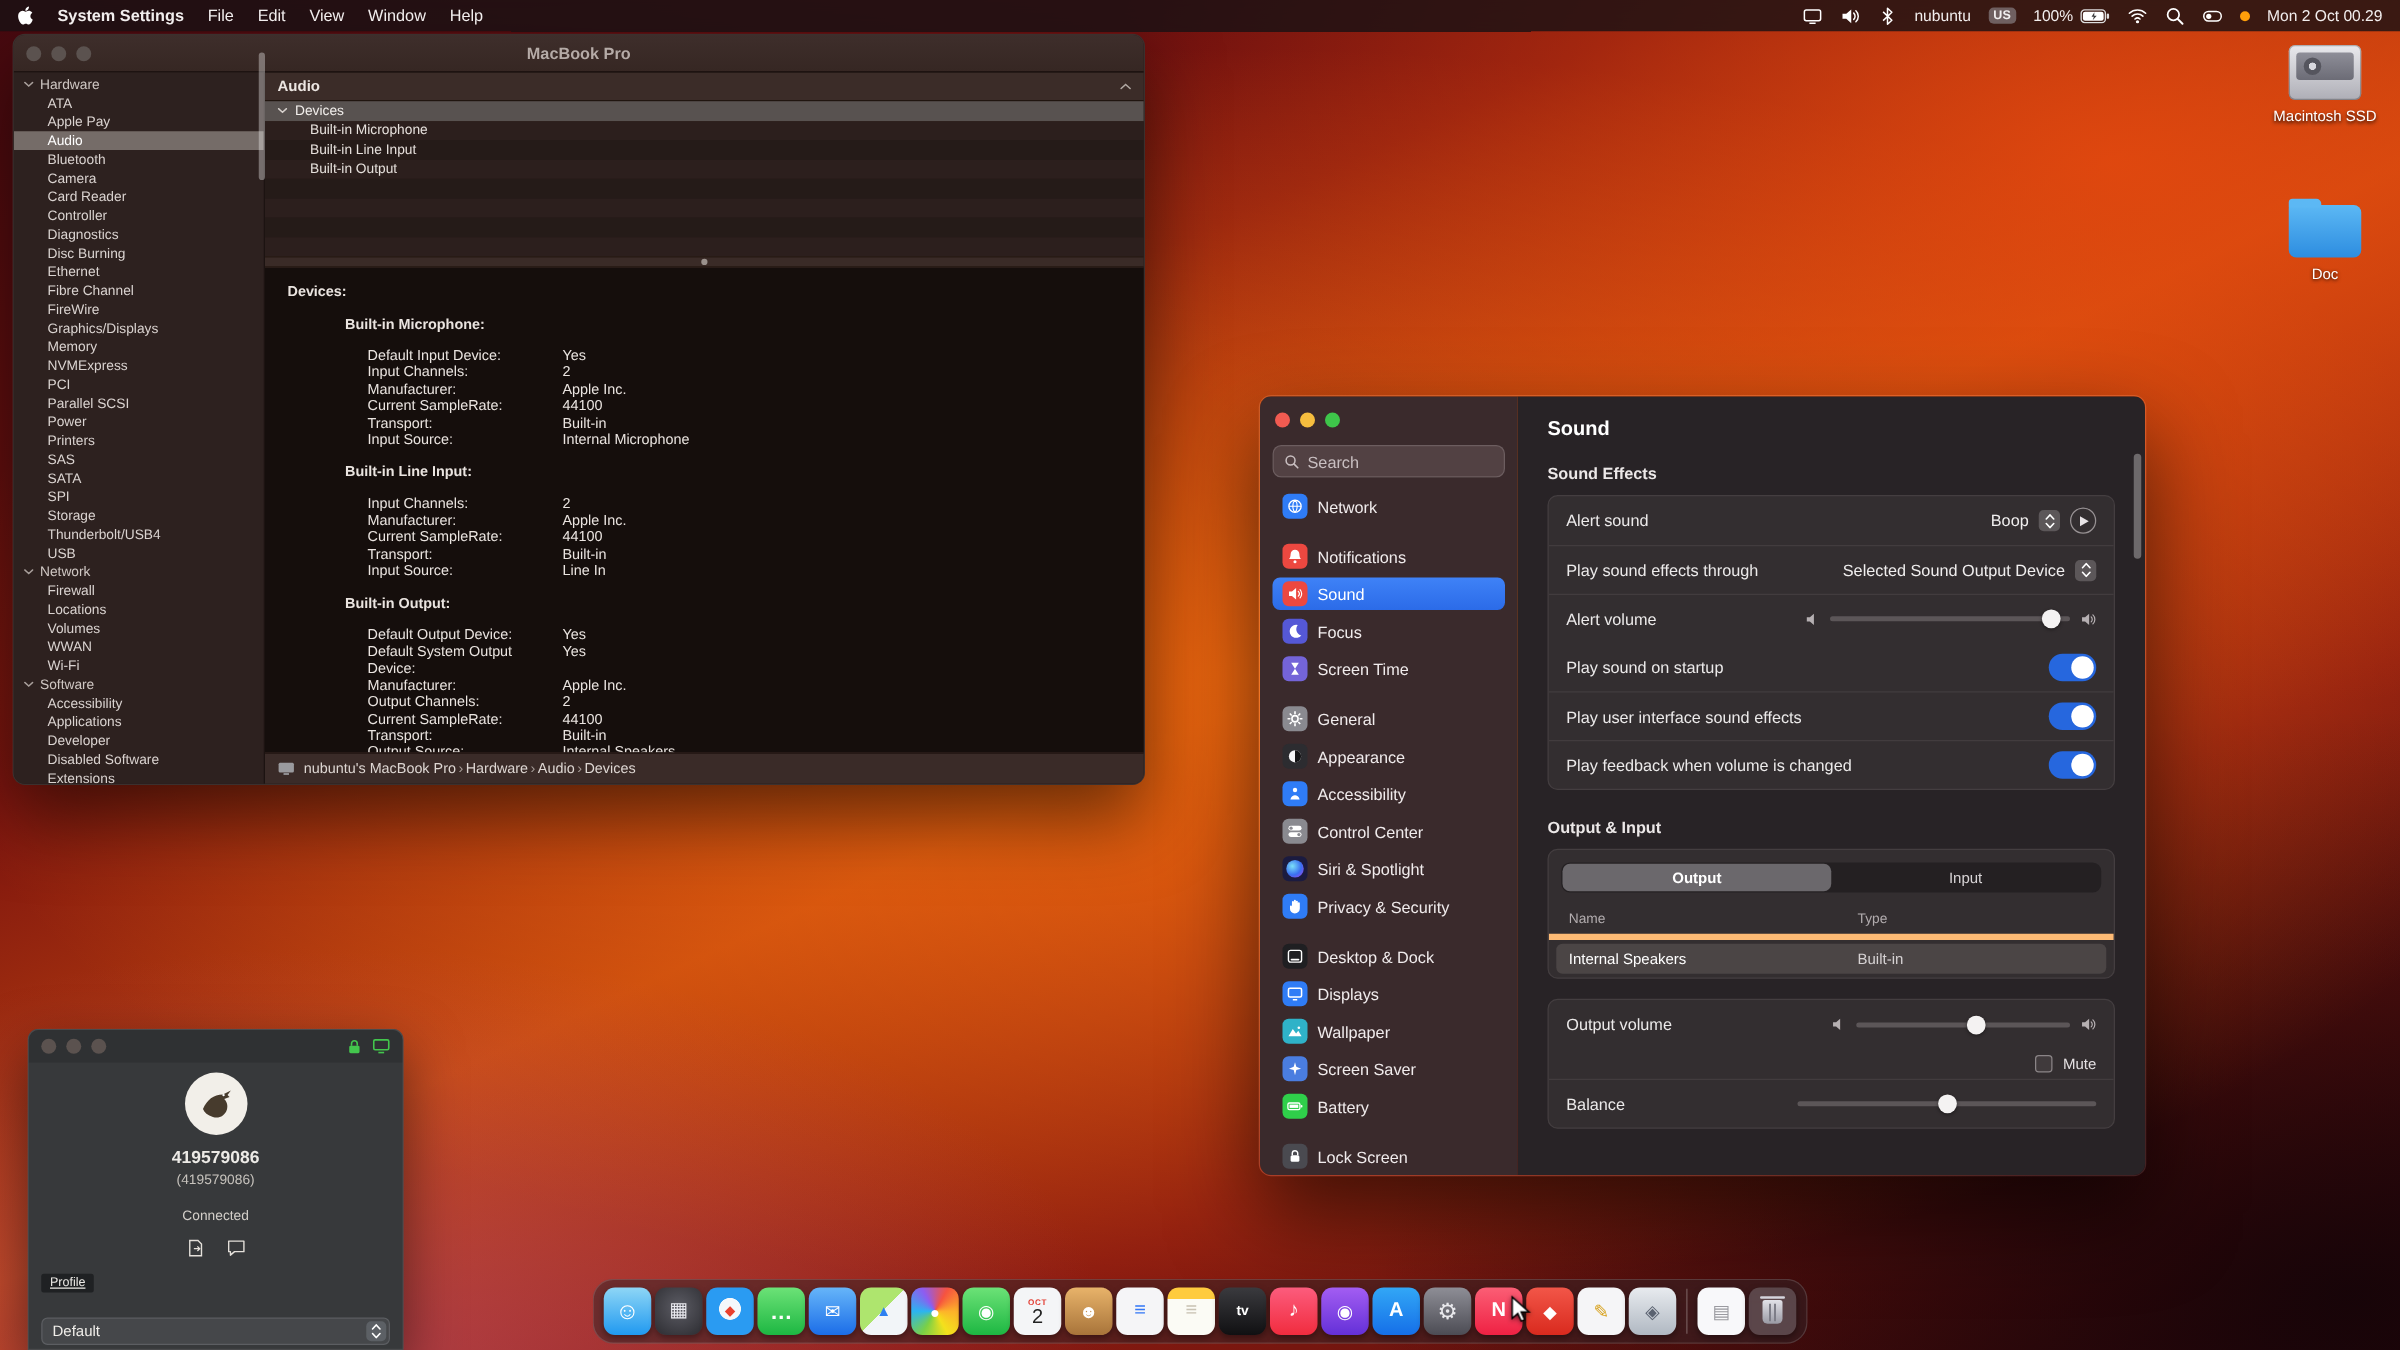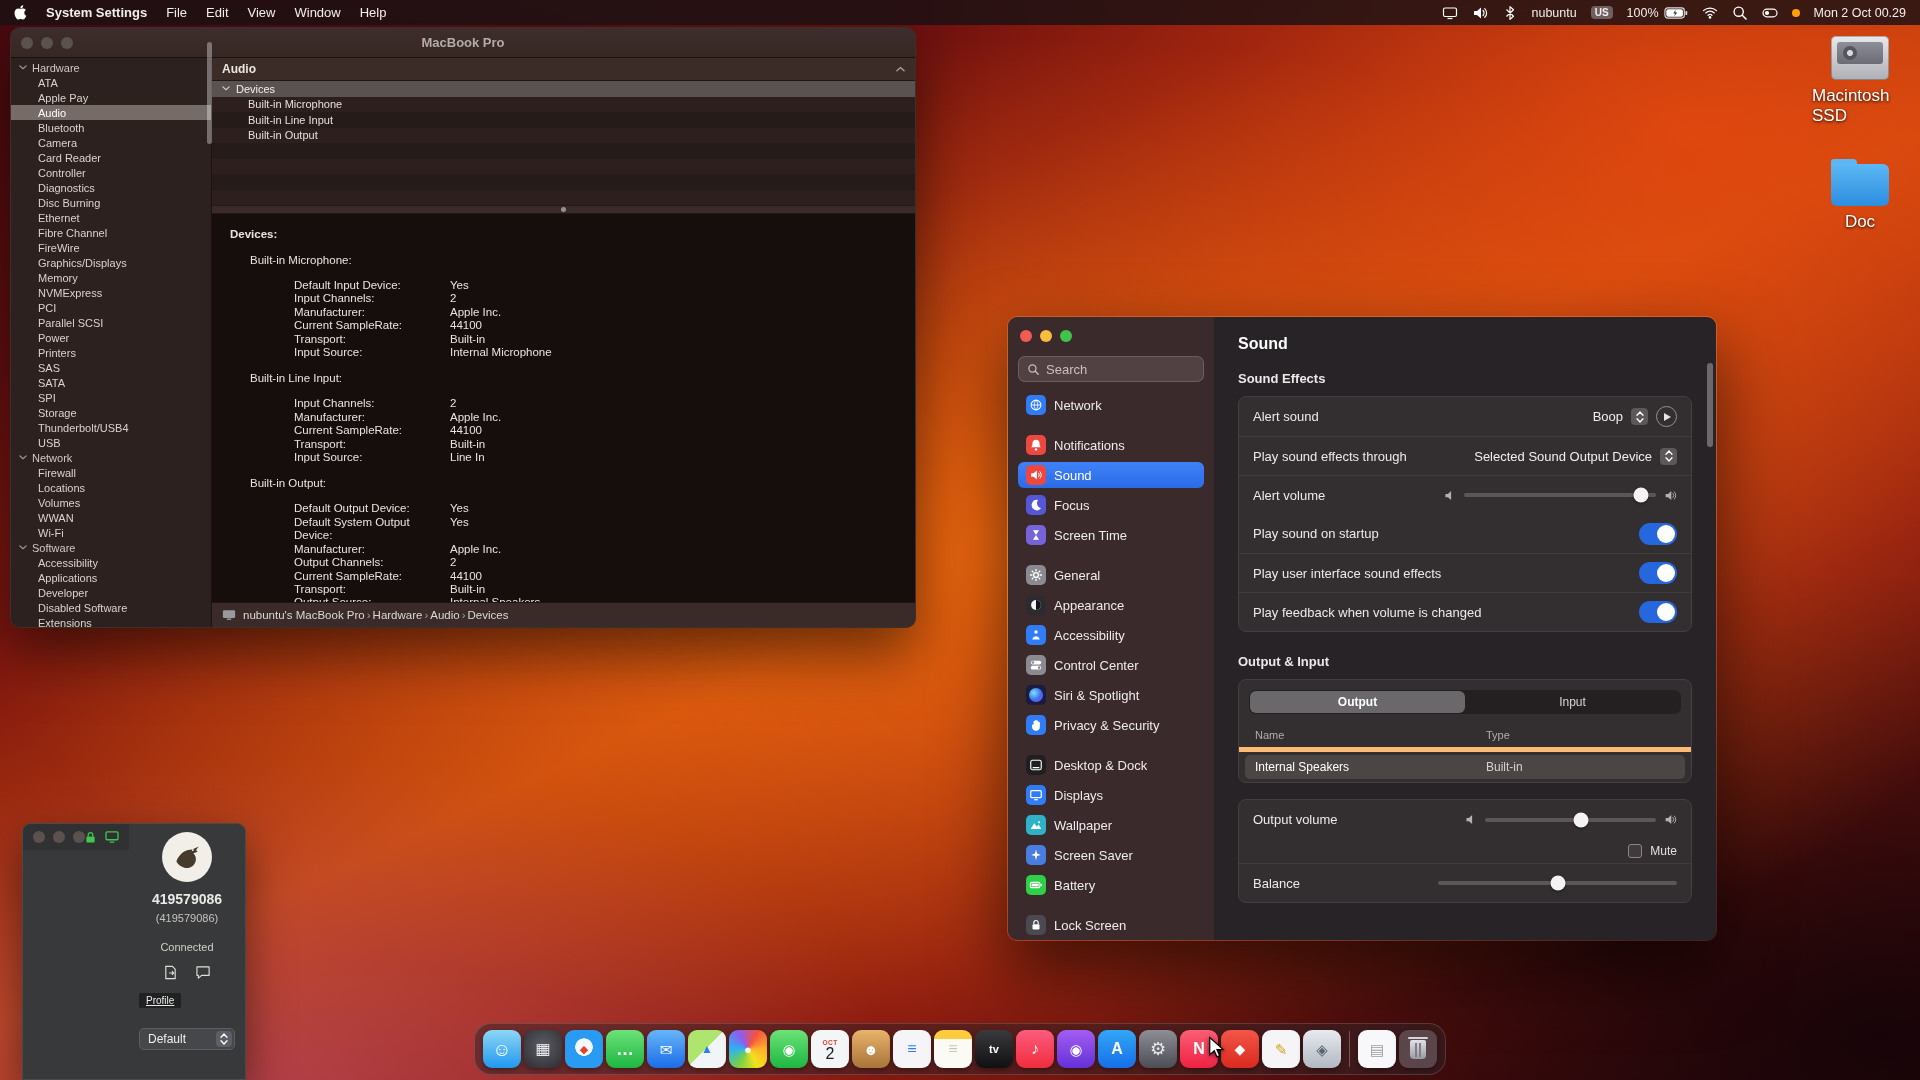--- a/index.html
+++ b/index.html
@@ -46,21 +46,21 @@
 .tree{flex:0 0 auto}
 .tree-group{height:15.5px;background:#585250;display:flex;align-items:center;padding-left:10px;font-size:11px;color:#f2efec;gap:6px}
 .tree-group .chev{display:flex;color:#d8d2ce}
 .tree-row{height:15.5px;display:flex;align-items:center;padding-left:36px;font-size:11px;color:#e6e0dc}
 .tree-row.a{background:#2c1f1d}.tree-row.b{background:#251b18}
 .splitter{height:9px;background:#3a2b27;border-top:1px solid #241812;border-bottom:1px solid #241812;position:relative;flex:0 0 auto}
 .splitter::after{content:"";position:absolute;left:50%;top:50%;width:5px;height:5px;margin:-2.5px 0 0 -2.5px;background:#9a918c;border-radius:50%}
 .si-details{flex:1;background:#150e0c;color:#eae4e0;font-size:11.5px;padding:14px 18px;overflow:hidden}
 .det-heading{font-weight:bold;margin-bottom:14px}
 .det-section{margin-bottom:13px}
-.det-title{font-weight:normal;margin-left:20px;margin-bottom:13px}
+.det-title{font-weight:bold;margin-left:46px;margin-bottom:13px}
 .det-row{display:flex;margin-left:64px;line-height:13.4px}
 .det-label{width:156px;flex:0 0 auto}
 .si-status{height:25px;background:#3a2b28;border-top:1px solid #201510;display:flex;align-items:center;gap:7px;padding-left:10px;font-size:11.5px;color:#ded7d3;flex:0 0 auto}
 .si-status .pc-ic svg{width:14px;height:12px}
 .crumb-sep{color:#a49b96;margin:0 2px}
 
 .win-settings{position:absolute;left:1007px;top:316px;width:710px;height:625px;border-radius:10px;overflow:hidden;display:flex;box-shadow:0 30px 70px rgba(0,0,0,.6);border:1px solid rgba(255,255,255,.1)}
 .set-side{width:206px;background:#3a2a2c;padding:0 10px;position:relative;flex:0 0 auto;overflow:hidden}
 .set-lights{padding:13px 2px 14px}
 .searchbox{height:26px;border-radius:7px;background:rgba(130,108,112,.35);border:1px solid rgba(255,255,255,.15);display:flex;align-items:center;gap:6px;padding:0 8px;color:#c9bfc1;font-size:13px;margin-bottom:10px}
@@ -99,37 +99,37 @@
 .tbl-hdr .c1{flex:1}.tbl-hdr .c2{width:45%}
 .tbl-row{margin:3px 6px;padding:5px 10px;background:#4b4545;border-radius:5px;display:flex;font-size:12px;color:#fff}
 .tbl-row .c1{flex:1}.tbl-row .c2{width:45%;color:#d6d2d3}
 .note{padding:9px 16px 12px;font-size:11px;color:#a9a3a5;line-height:1.4;border-top:1px solid #423c3e}
 .out-card{margin-top:16px}
 .mute-row{min-height:24px;padding-top:0}
 .chk{width:14px;height:14px;border-radius:3px;border:1px solid #8b8587;background:#403a3c}
 .chk-lbl{font-size:12px;color:#e4e0e2}
 .set-scroll{position:absolute;right:3px;top:46px;width:6px;height:84px;border-radius:3px;background:rgba(255,255,255,.32)}
 
-.win-anydesk{position:absolute;left:22px;top:823px;width:224px;height:257px;border-radius:9px 9px 0 0;background:#37393b;box-shadow:0 18px 45px rgba(0,0,0,.5);overflow:hidden;border:1px solid rgba(255,255,255,.09);display:flex;flex-direction:row;z-index:40}
+.win-anydesk{position:absolute;left:22px;top:823px;width:301px;height:257px;border-radius:9px 9px 0 0;background:#37393b;box-shadow:0 18px 45px rgba(0,0,0,.5);overflow:hidden;border:1px solid rgba(255,255,255,.09);display:flex;flex-direction:column;z-index:40}
 .ad-titlebar{height:26px;display:flex;align-items:center;padding:0 10px;background:#2f3133;flex:0 0 auto}
 .ad-tb-icons{margin-left:auto;display:flex;gap:9px;align-items:center}
 .ad-body{flex:1;display:flex;flex-direction:column;align-items:center;padding-top:8px;color:#eceae6}
 .ad-avatar{width:50px;height:50px;border-radius:50%;background:#f2efe9;display:flex;align-items:center;justify-content:center;overflow:hidden}
 .ad-avatar svg{width:34px;height:34px}
 .ad-id{font-size:14px;font-weight:bold;margin-top:9px}
 .ad-sub{font-size:11px;color:#c7c3bd;margin-top:5px}
 .ad-status{font-size:11px;color:#d3cfc9;margin-top:17px}
 .ad-actions{display:flex;gap:16px;margin-top:12px}
 .ad-actions svg{width:17px;height:15px}
 .ad-profile{align-self:flex-start;margin:13px 0 4px 10px;font-size:10px;background:#1f2123;padding:2px 7px;border-radius:2px;text-decoration:underline}
 .ad-select{align-self:stretch;margin:16px 10px;height:22px;background:#45474a;border:1px solid #5c5e62;border-radius:5px;display:flex;align-items:center;padding:0 2px 0 8px;font-size:12px;color:#f0eeea}
 .ad-select .stepper{margin-left:auto;width:16px;height:16px;background:#5c6065}
 
 .dicon{position:absolute;width:96px;display:flex;flex-direction:column;align-items:center;gap:6px;z-index:5}
-.dicon .dlabel{font-size:17px;color:#fff;text-shadow:0 1px 3px rgba(0,0,0,.9)}
+.dicon .dlabel{font-size:12px;color:#fff;text-shadow:0 1px 3px rgba(0,0,0,.9)}
 .drive{width:58px;height:44px;border-radius:5px;background:linear-gradient(180deg,#e9e9ed,#aeaeb6);position:relative;box-shadow:inset 0 0 0 1px rgba(0,0,0,.25)}
 .drive::before{content:"";position:absolute;left:6px;top:6px;right:6px;height:22px;border-radius:3px;background:linear-gradient(180deg,#8e8e98,#6c6c76)}
 .drive::after{content:"";position:absolute;left:12px;top:10px;width:14px;height:14px;border-radius:50%;background:radial-gradient(circle,#d8d8de 28%,#55555e 32%)}
 .folder{width:58px;height:42px;border-radius:3px 6px 6px 6px;background:linear-gradient(180deg,#5cb8f4,#2d8de0);position:relative;margin-top:6px}
 .folder::before{content:"";position:absolute;top:-5px;left:0;width:26px;height:7px;border-radius:3px 4px 0 0;background:#5cb8f4}
 
 .dock{position:absolute;left:50%;bottom:5px;transform:translateX(-50%);height:52px;display:flex;align-items:center;gap:3px;padding:6px 8px;background:rgba(52,36,40,.52);border:1px solid rgba(255,255,255,.14);border-radius:17px;z-index:50;backdrop-filter:blur(14px)}
 .dock-item{width:38px;height:38px;border-radius:9px;display:flex;flex-direction:column;align-items:center;justify-content:center;box-shadow:0 2px 5px rgba(0,0,0,.35)}
 .dock-item .glyph{line-height:1;font-weight:bold}
 .dock-divider{width:1px;height:36px;background:rgba(255,255,255,.28);margin:0 5px}

